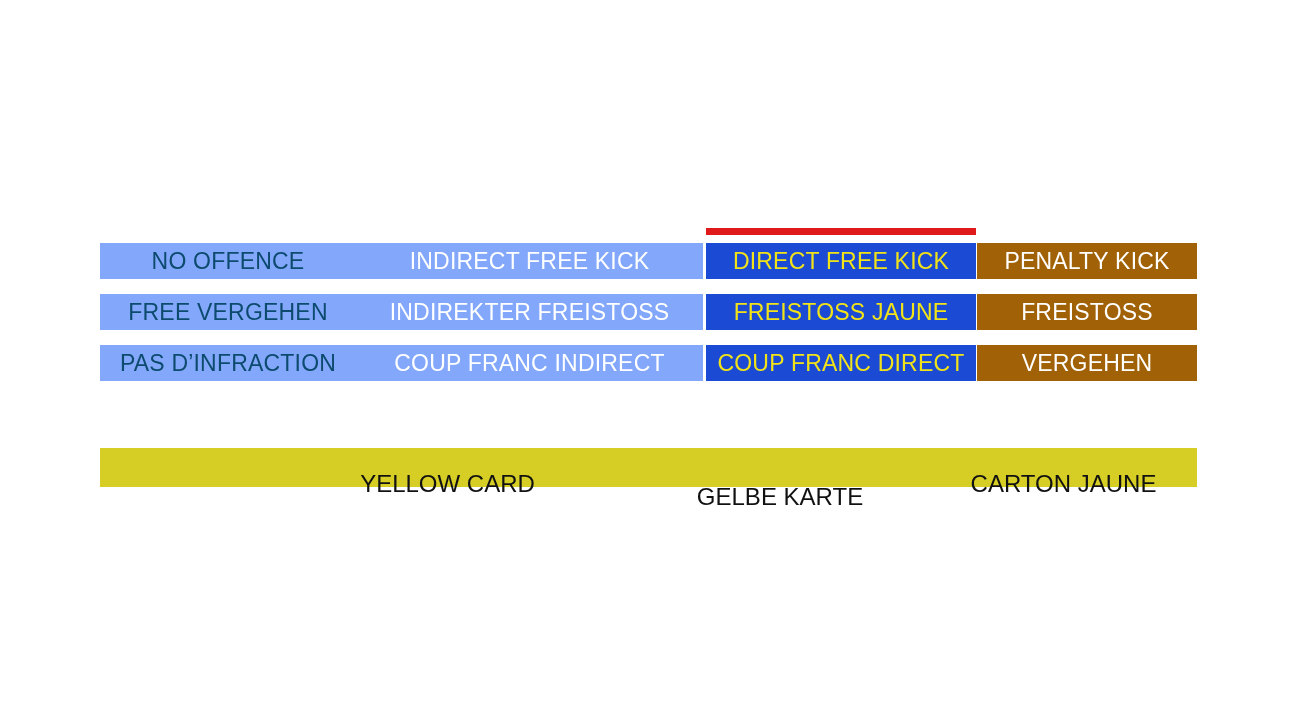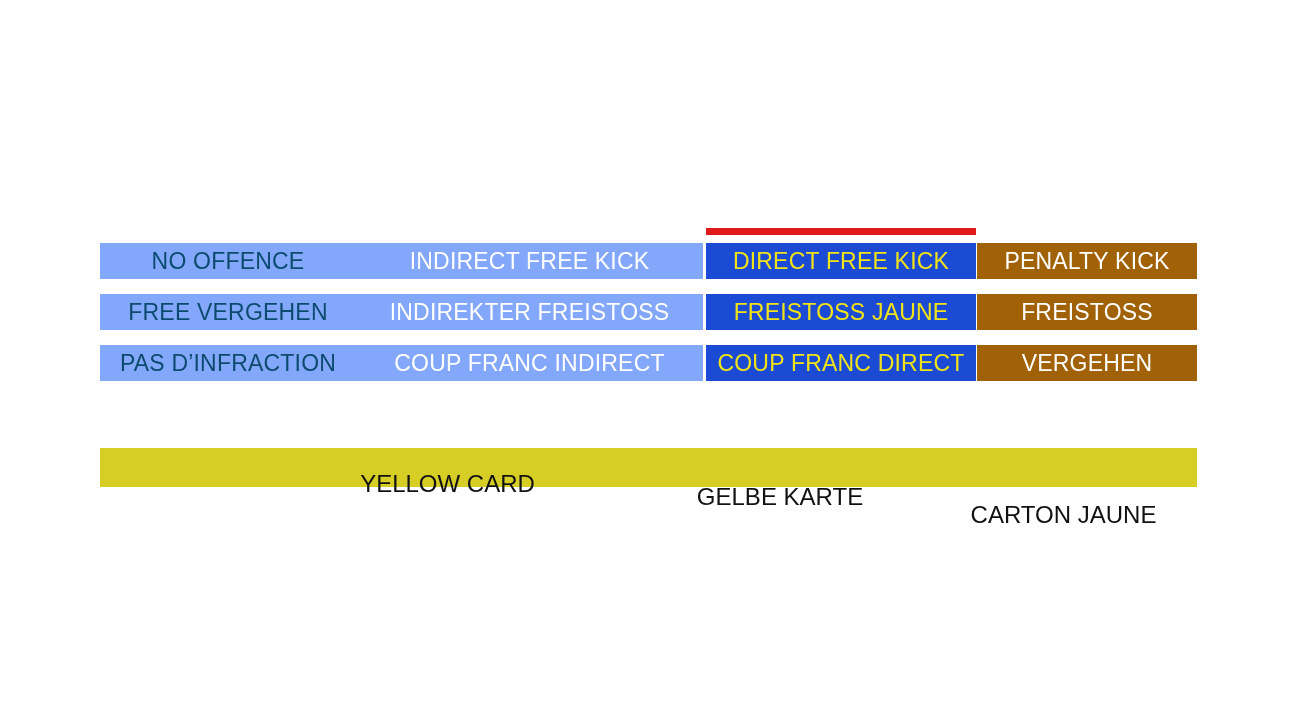--- a/index.html
+++ b/index.html
@@ -103,21 +103,21 @@
     top: 16px;
     height: 39px;
     line-height: 39px;
     text-align: center;
     font-size: 24px;
     color: #111111;
     white-space: nowrap;
   }
   .card-c1 { left: 165px;  width: 365px; }
   .card-c2 { left: 530px;  width: 300px; margin-top: 13px; }
-  .card-c3 { left: 830px;  width: 267px; margin-top: 31px; }
+  .card-c3 { left: 830px;  width: 267px; }
 </style>
 </head>
 <body>
 
 <div id="decision-table">
 
   <div class="marker-row">
     <div class="red-marker"></div>
   </div>
 

